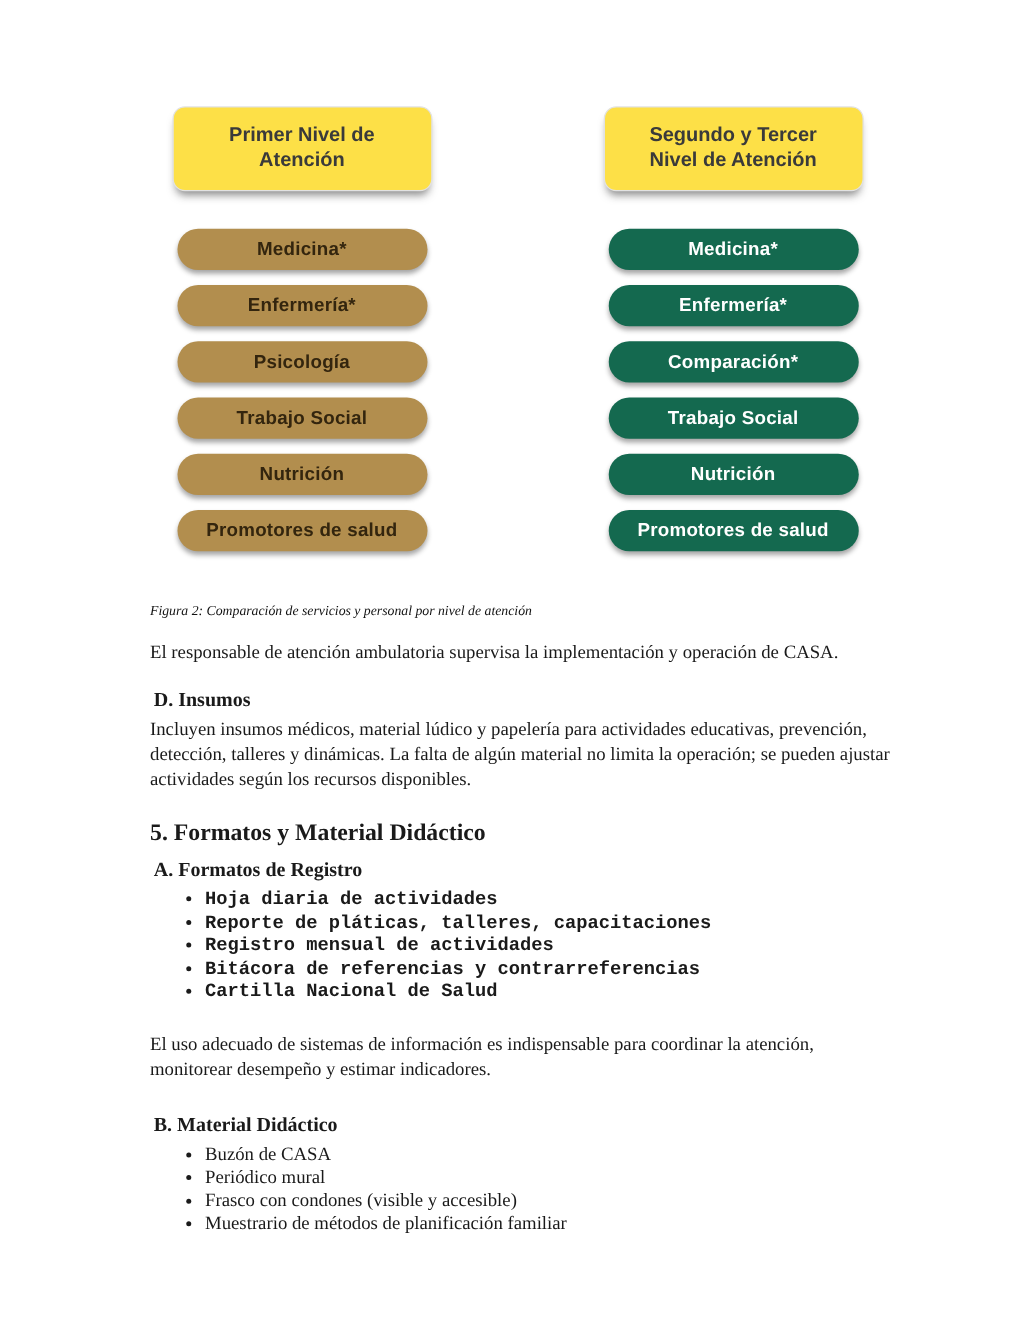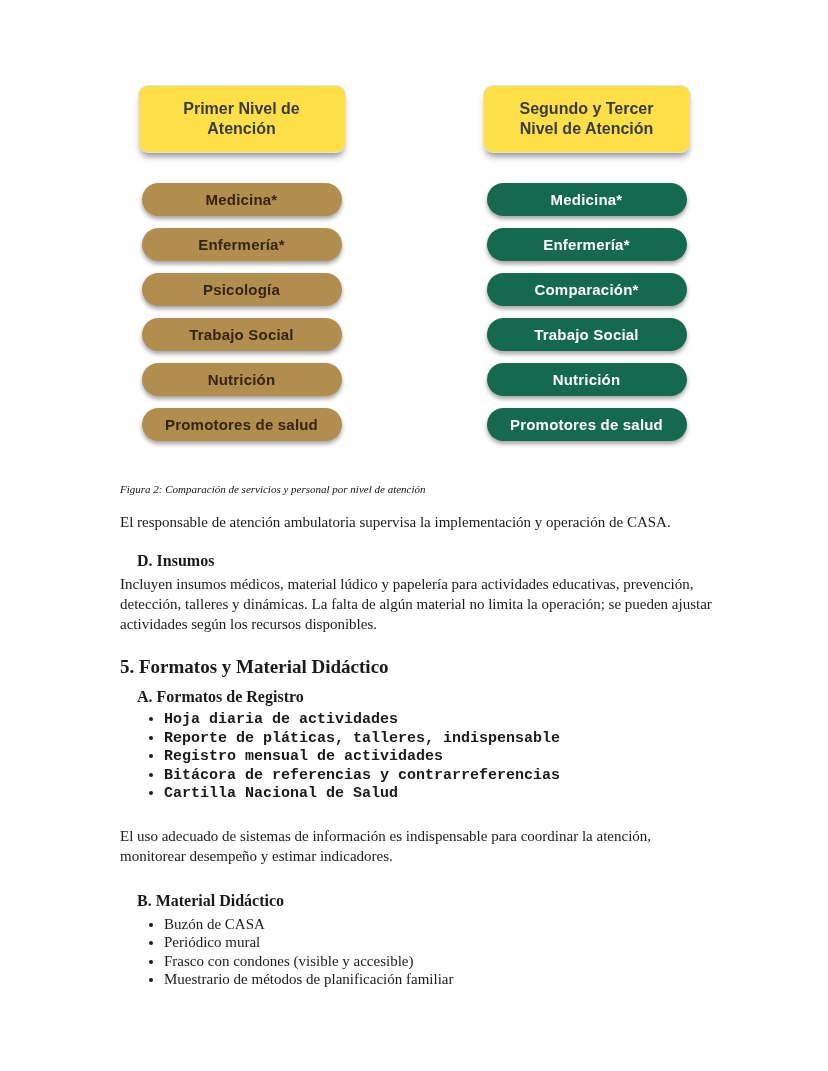--- a/index.html
+++ b/index.html
@@ -77,21 +77,21 @@
   }
   p.body {
     margin-top: 17px;
     font-size: 15px;
     line-height: 20px;
   }
   h3.sub {
     margin-top: 20px;
     font-size: 16px;
     font-weight: bold;
-    margin-left: 17px;
+    margin-left: 3px;
   }
   p.after-sub { margin-top: 4px; }
   h2.main {
     margin-top: 22px;
     font-size: 19px;
     font-weight: bold;
   }
   h3.sub-tight { margin-top: 10px; }
   ul.fig-list {
     margin-top: 5px;
@@ -149,21 +149,21 @@
     <p class="body">El responsable de atención ambulatoria supervisa la implementación y operación de CASA.</p>
 
     <h3 class="sub">D. Insumos</h3>
     <p class="body after-sub">Incluyen insumos médicos, material lúdico y papelería para actividades educativas, prevención, detección, talleres y dinámicas. La falta de algún material no limita la operación; se pueden ajustar actividades según los recursos disponibles.</p>
 
     <h2 class="main">5. Formatos y Material Didáctico</h2>
 
     <h3 class="sub sub-tight">A. Formatos de Registro</h3>
     <ul class="fig-list bold-list">
       <li>Hoja diaria de actividades</li>
-      <li>Reporte de pláticas, talleres, indispensable</li>
+      <li>Reporte de pláticas, talleres, capacitaciones</li>
       <li>Registro mensual de actividades</li>
       <li>Bitácora de referencias y contrarreferencias</li>
       <li>Cartilla Nacional de Salud</li>
     </ul>
 
     <p class="body spaced">El uso adecuado de sistemas de información es indispensable para coordinar la atención, monitorear desempeño y estimar indicadores.</p>
 
     <h3 class="sub b-head">B. Material Didáctico</h3>
     <ul class="fig-list">
       <li>Buzón de CASA</li>

